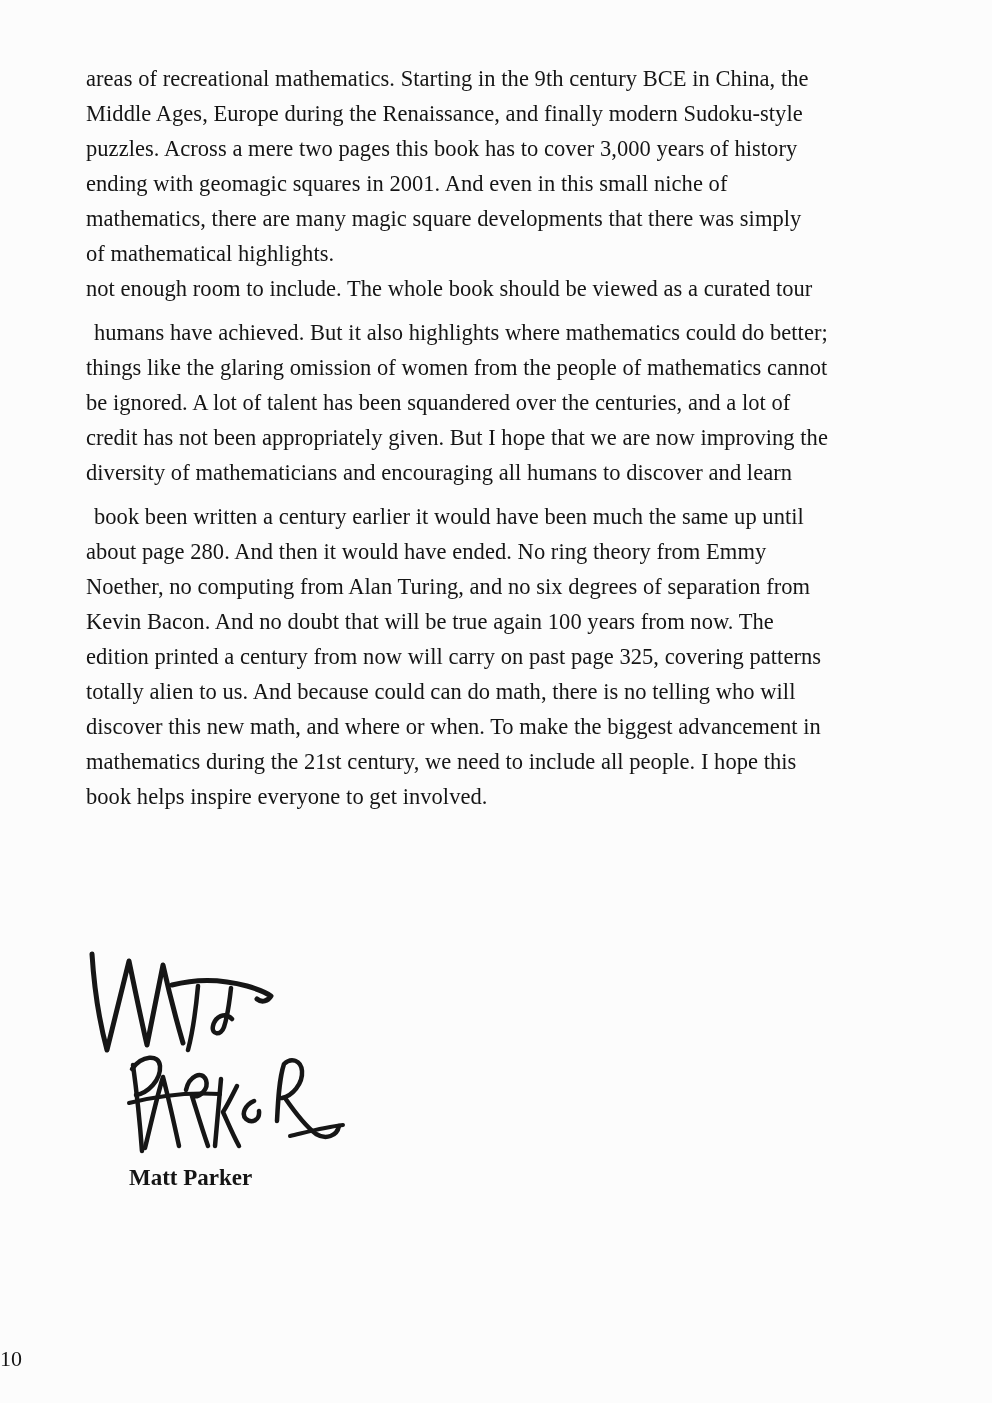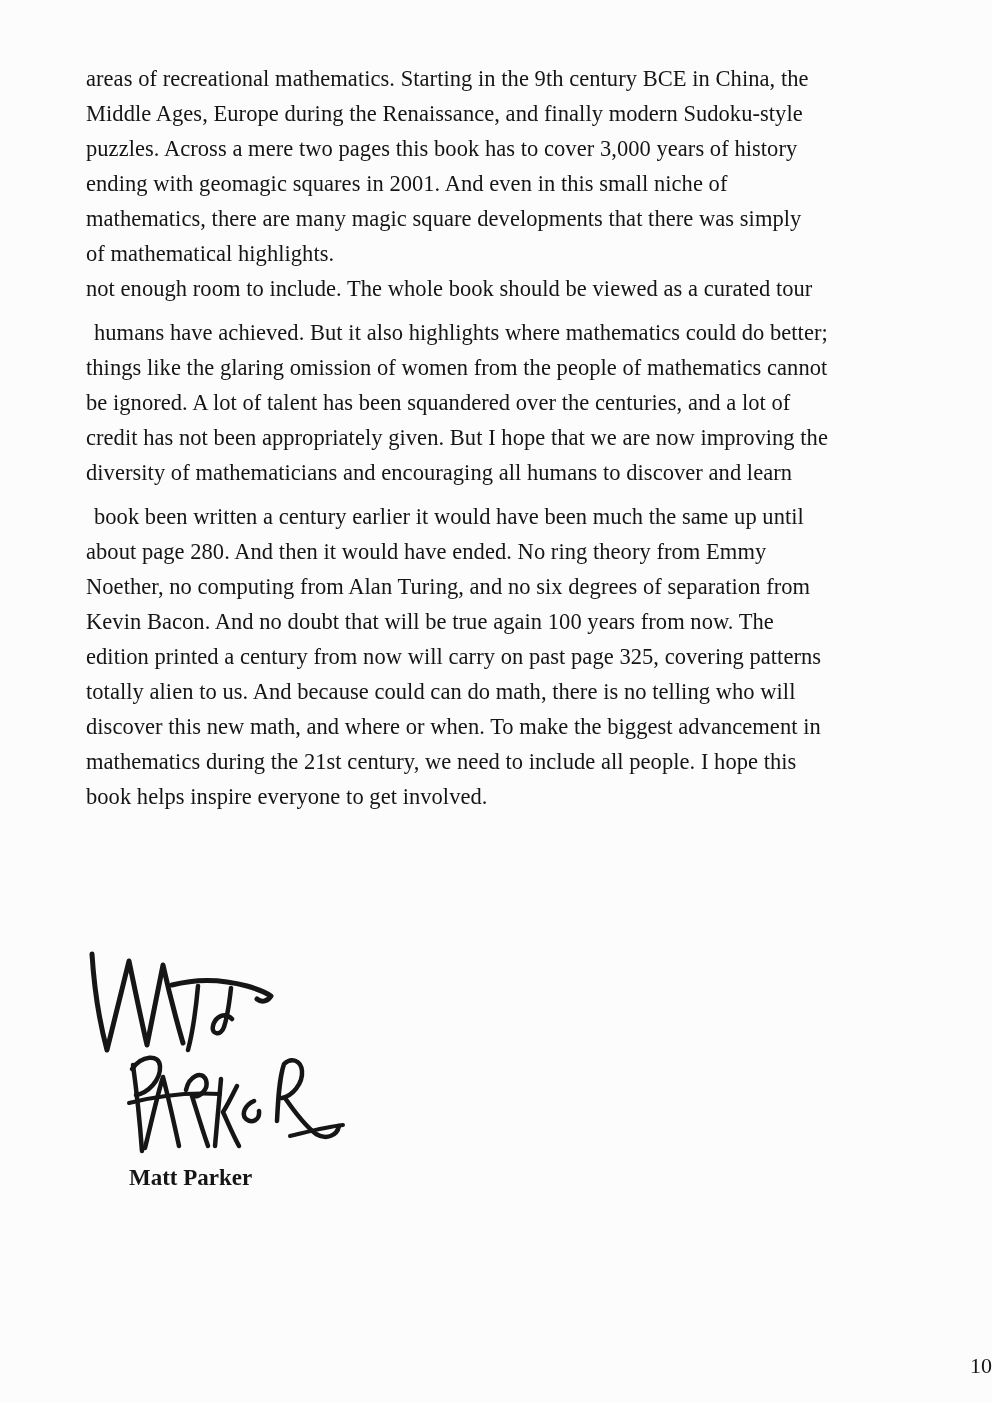--- a/index.html
+++ b/index.html
@@ -52,24 +52,23 @@
     line-height: 35px;
     font-weight: bold;
     white-space: nowrap;
     margin-left: 37px;
   }
   .page-number {
     position: absolute;
     left: 0;
     top: 1341px;
     width: 100%;
-    text-align: right;
+    text-align: left;
     font-size: 22px;
     line-height: 35px;
-    margin-top: 7px;
   }
 </style>
 </head>
 <body>
 
 <div class="page">
 
   <div class="content">
 
     <div class="para">

